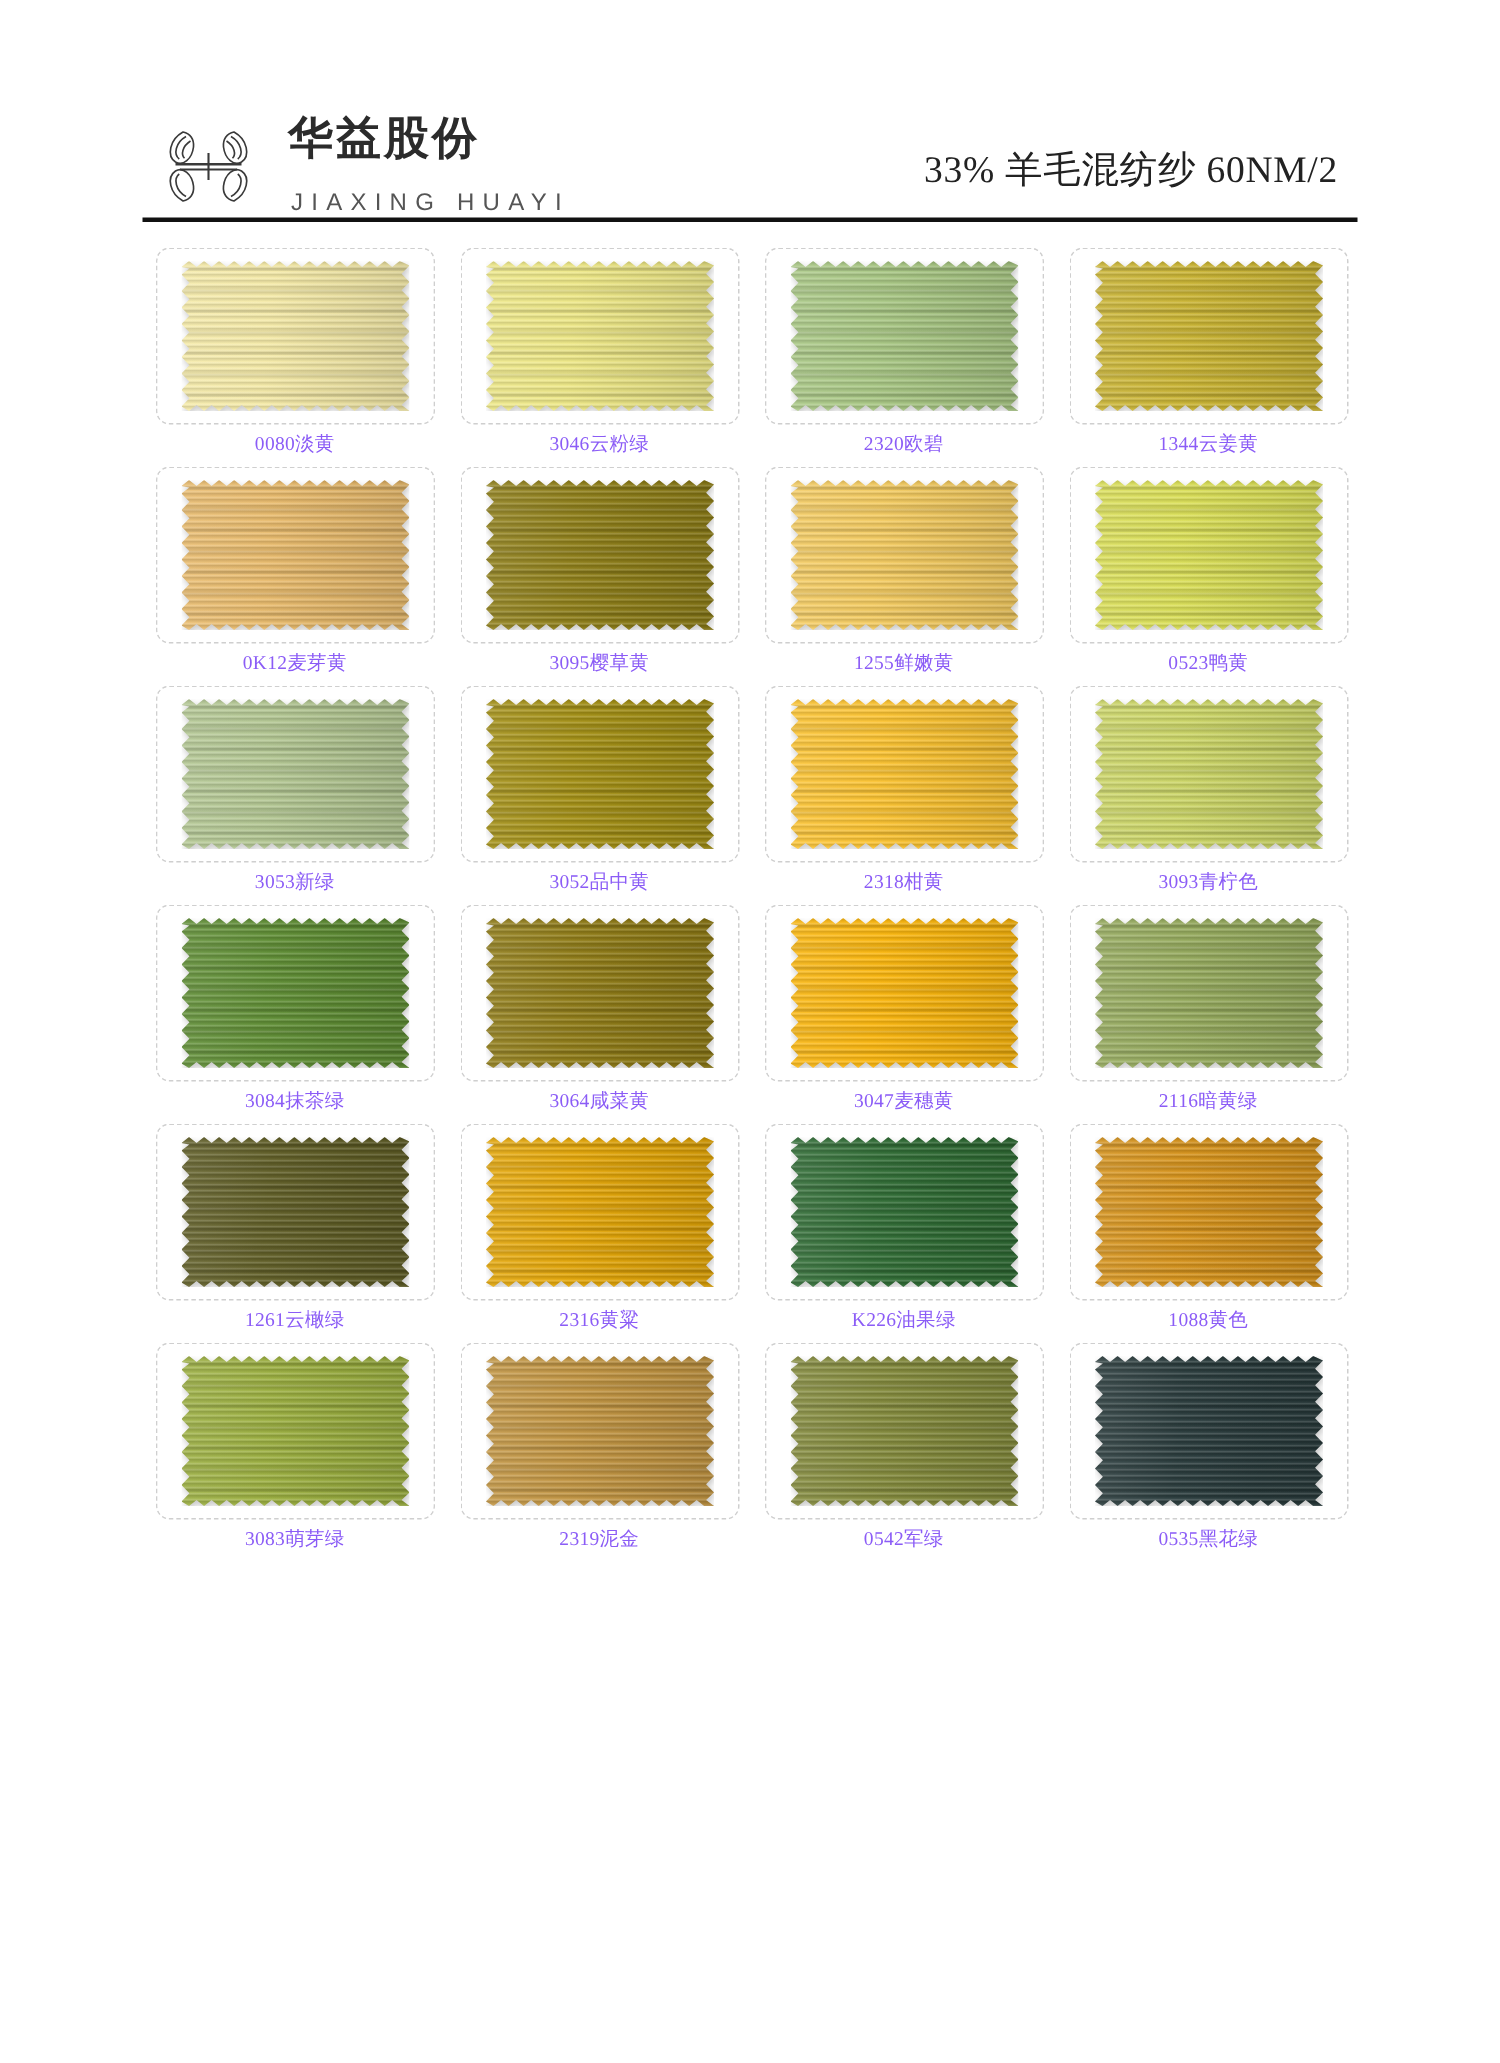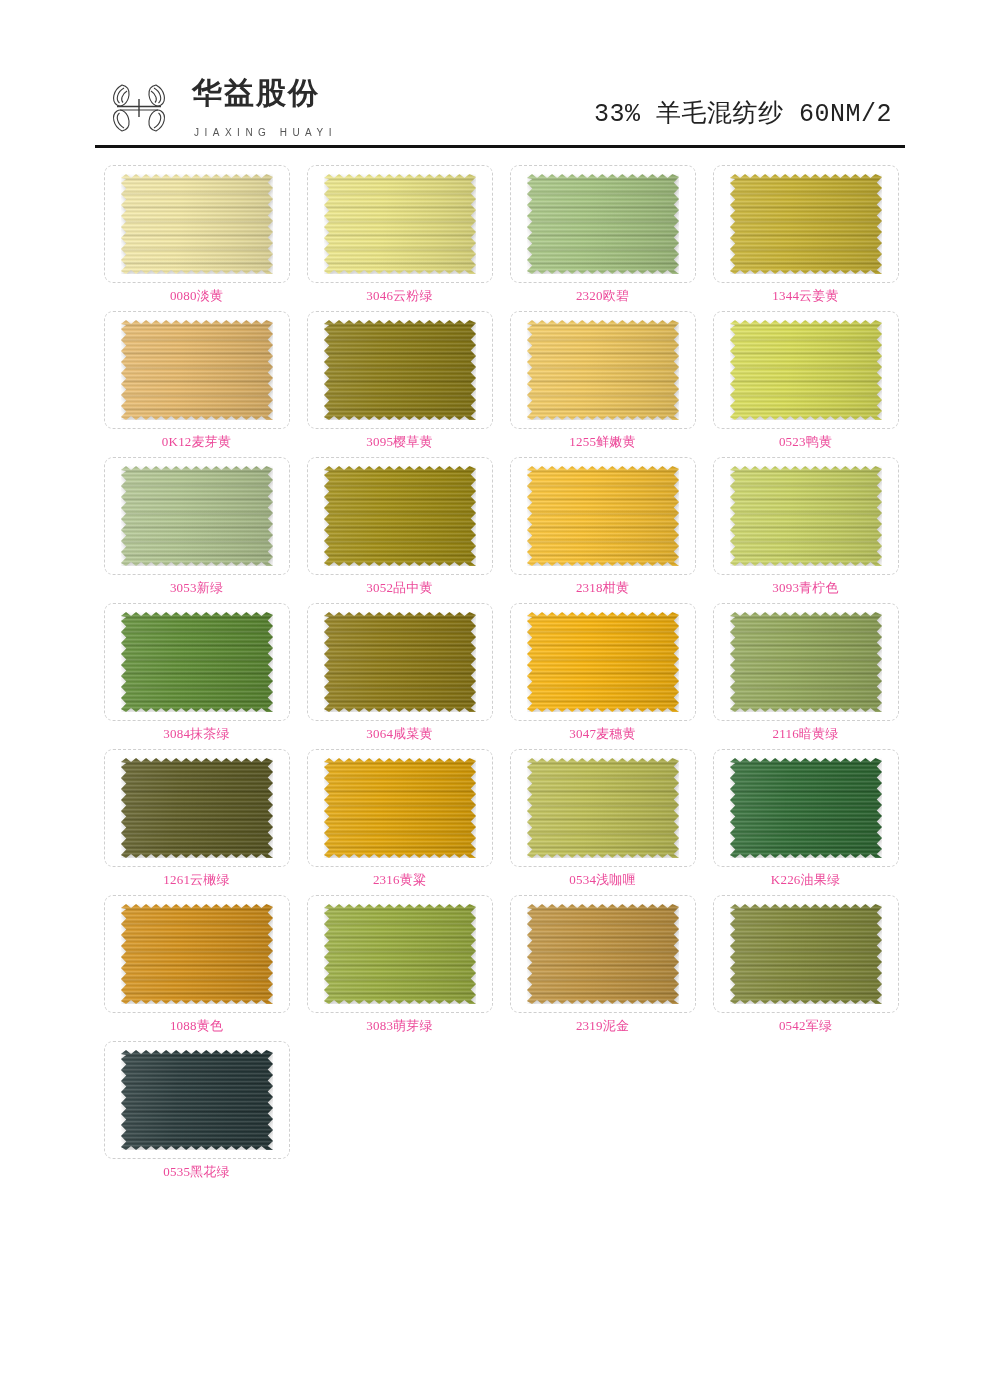--- a/index.html
+++ b/index.html
@@ -49,31 +49,31 @@
   }
   .brand-cn {
     font-family: "Liberation Serif", "DejaVu Serif", serif;
     font-size: 30px;
     font-weight: 700;
     letter-spacing: 2px;
     color: #2b2b2b;
   }
   .brand-en {
     font-family: "Liberation Sans", sans-serif;
-    font-size: 10px;
+    font-size: 16px;
     letter-spacing: 5.5px;
     color: #555;
     margin-top: 20px;
     padding-left: 2px;
   }
   .title {
     position: absolute;
     right: 108px;
     top: 96px;
-    font-family: Liberation Mono, monospace;
+    font-family: Liberation Serif, serif;
     font-size: 25px;
     color: #222222;
     letter-spacing: 0.5px;
     white-space: nowrap;
   }
   .rule {
     position: absolute;
     left: 95px;
     top: 145px;
     width: 810px;
@@ -178,21 +178,21 @@
       rgba(0,0,0,0.10) 100%);
   }
   .caption {
     position: absolute;
     left: 0;
     top: 122px;
     width: 203px;
     text-align: center;
     font-family: "Liberation Serif", "DejaVu Serif", serif;
     font-size: 13px;
-    color: #ec4899;
+    color: #8b5cf6;
     letter-spacing: 0.2px;
     white-space: nowrap;
   }
 </style>
 </head>
 <body>
 
 <div class="page">
 
   <div class="header">
@@ -441,32 +441,20 @@
               </div>
             </div>
           </div>
         </div>
         <div class="caption">2316黄粱</div>
       </div>
       <div class="cell">
         <div class="swatch-frame">
           <div class="swatch-wrap">
             <div class="swatch">
-              <div class="swatch-inner" style="background-color: rgb(191, 192, 85);">
-                <div class="swatch-sheen"></div>
-              </div>
-            </div>
-          </div>
-        </div>
-        <div class="caption">0534浅咖喱</div>
-      </div>
-      <div class="cell">
-        <div class="swatch-frame">
-          <div class="swatch-wrap">
-            <div class="swatch">
               <div class="swatch-inner" style="background-color: rgb(46, 107, 51);">
                 <div class="swatch-sheen"></div>
               </div>
             </div>
           </div>
         </div>
         <div class="caption">K226油果绿</div>
       </div>
       <div class="cell">
         <div class="swatch-frame">

